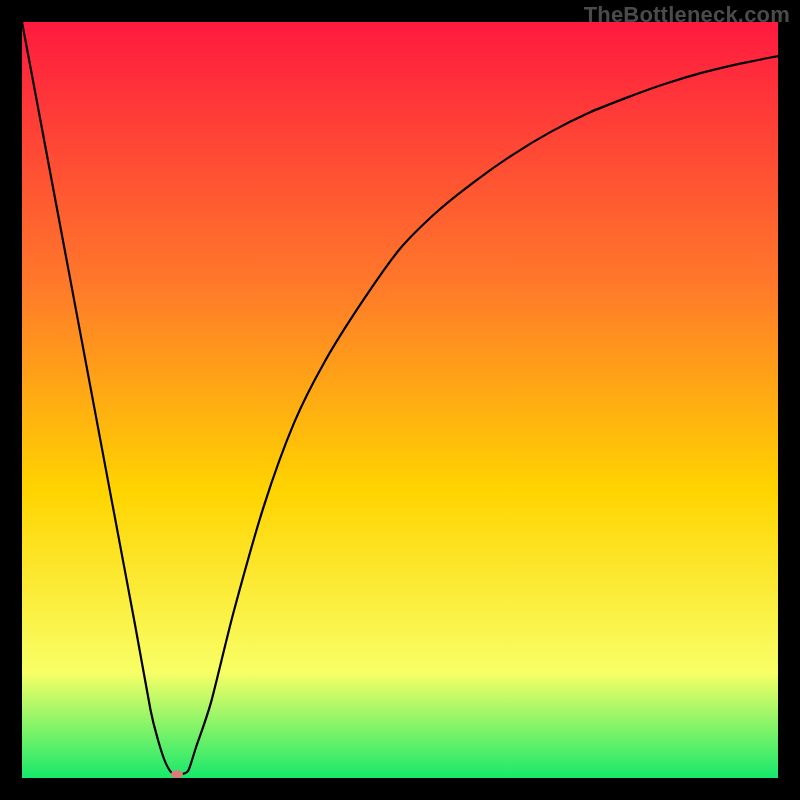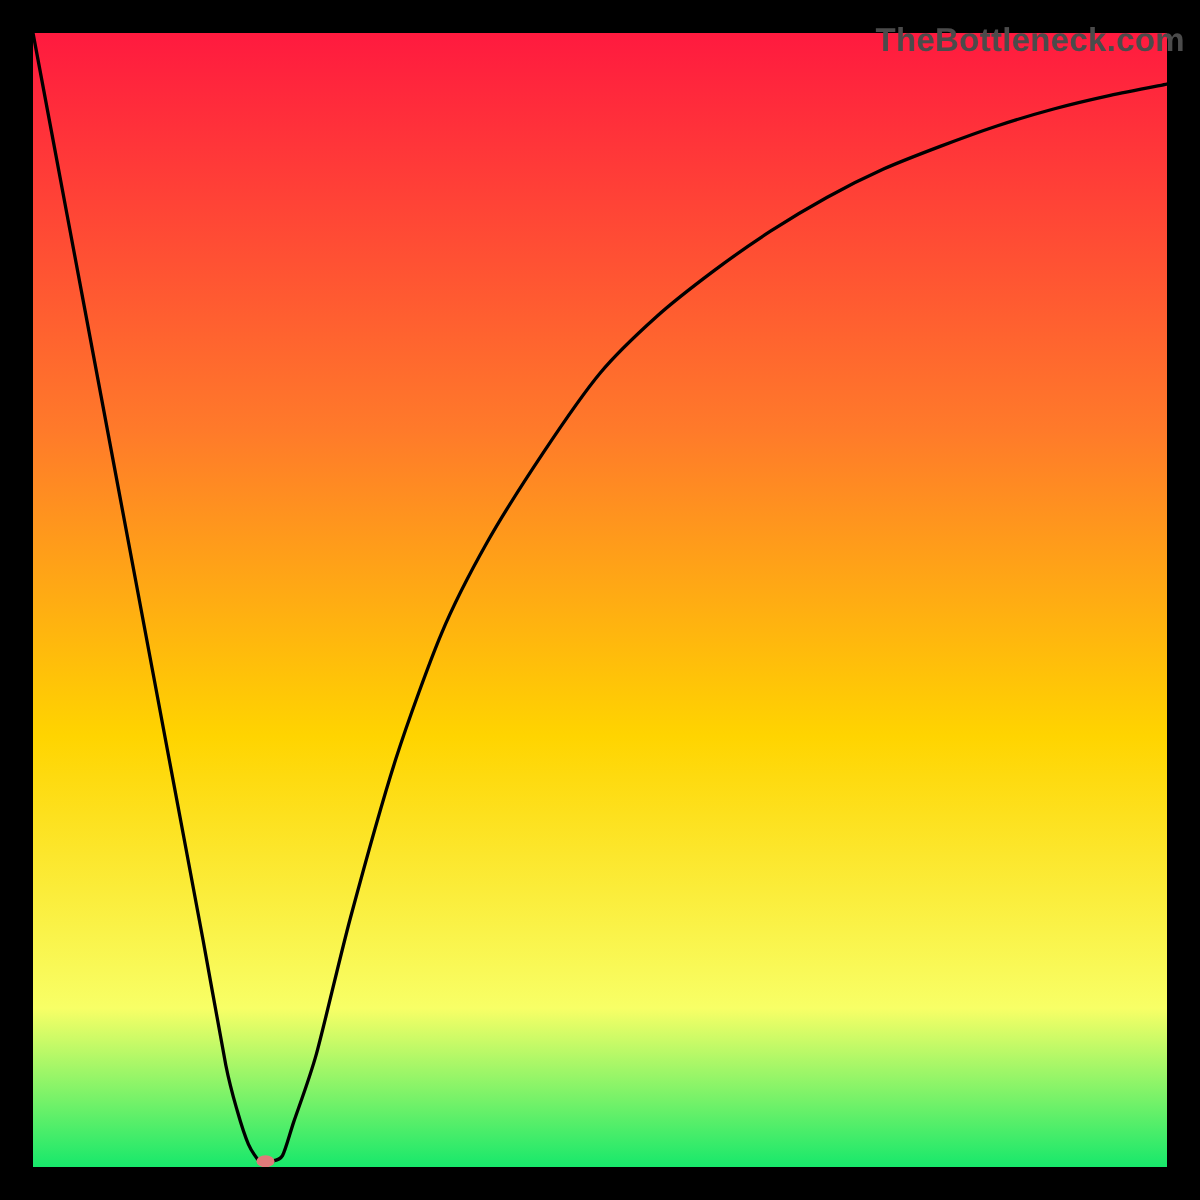--- a/index.html
+++ b/index.html
@@ -21,21 +21,21 @@
   }
   .plot {
     position: absolute;
     left: 0;
     top: 0;
     width: 756px;
     height: 756px;
   }
   .watermark {
     position: absolute;
-    top: 14px;
+    top: 2px;
     right: 10px;
     color: #4b4b4b;
     font-size: 22px;
     font-weight: 600;
     letter-spacing: 0.2px;
     user-select: none;
     margin-left: 26px;
   }
   svg { display: block; }
 </style>

